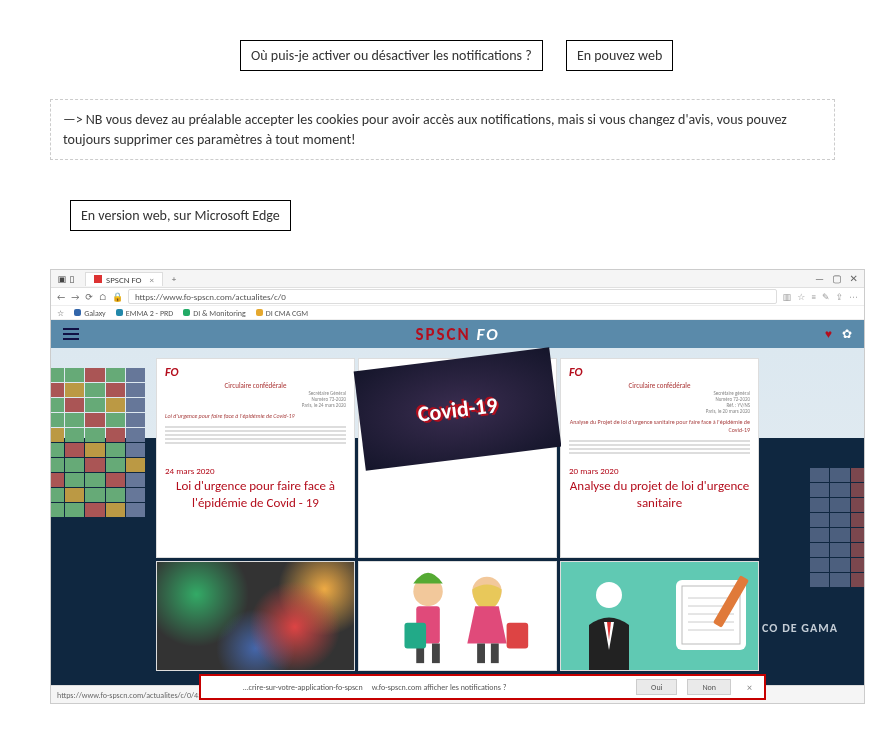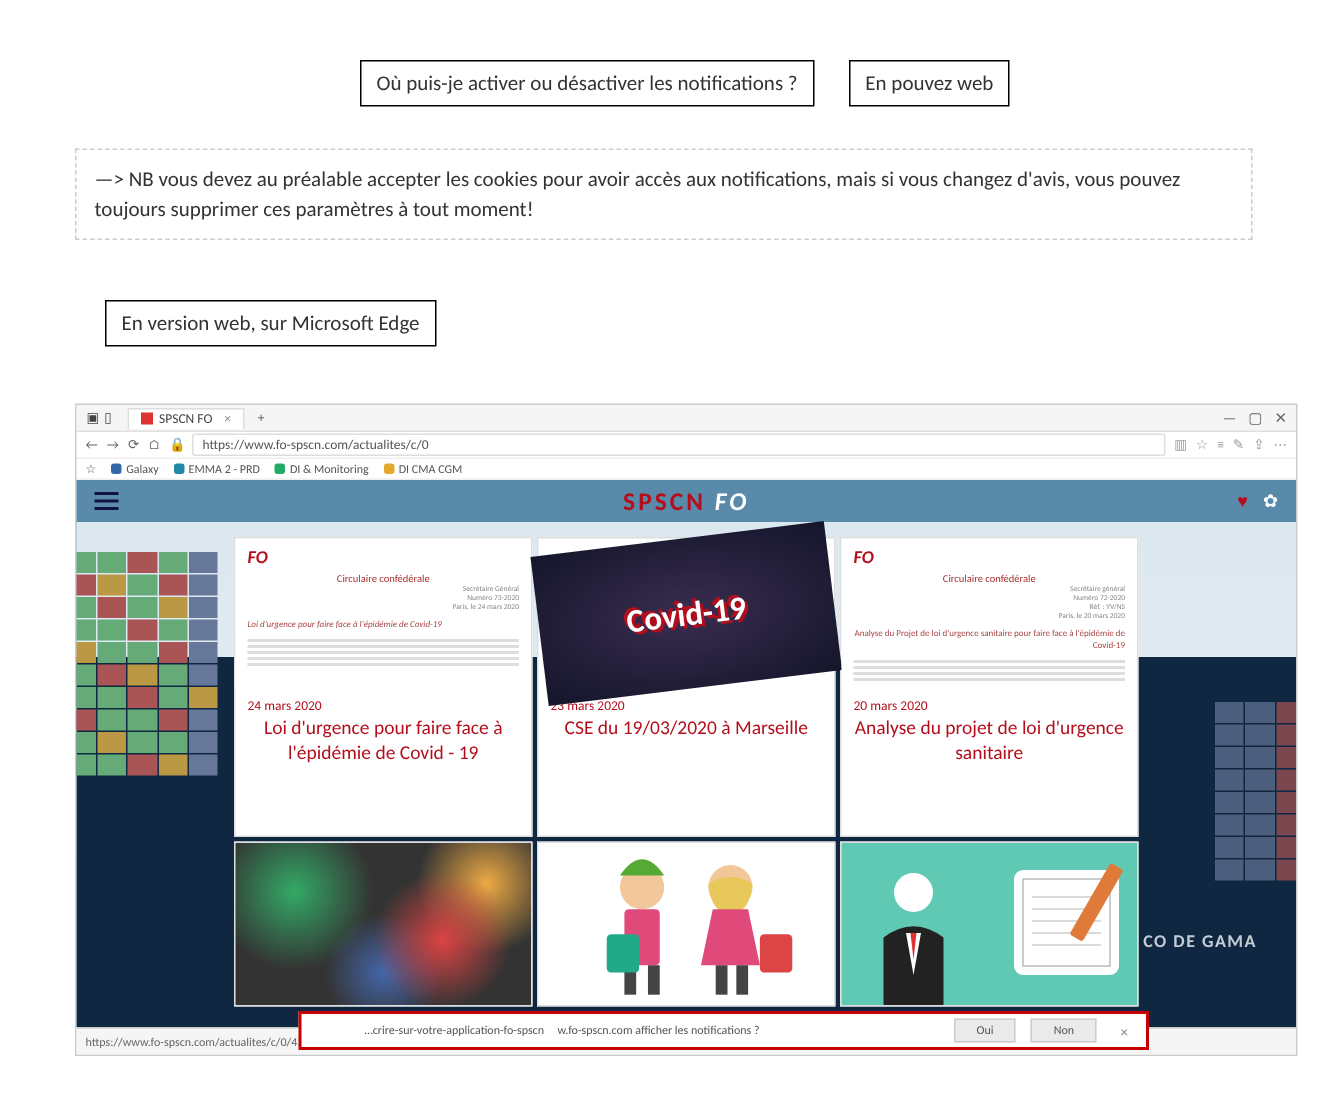--- a/index.html
+++ b/index.html
@@ -275,24 +275,20 @@
               </div>
           </div>
           <div class="meta">
             <div class="date">24 mars 2020</div>
             <div class="title">Loi d'urgence pour faire face à l'épidémie de Covid - 19</div>
           </div>
         </div>
 
         <div class="card">
           <div class="img covid">Covid-19</div>
-          <div class="meta">
-            <div class="date">23 mars 2020</div>
-            <div class="title">CSE du 19/03/2020 à Marseille</div>
-          </div>
         </div>
 
         <div class="card">
           <div class="doc">
             <span class="fo-logo">FO</span>
             <div class="doc-title">Circulaire confédérale</div>
             <div style="text-align:right; white-space:pre-line; font-size:5px;">Secrétaire général
 Numéro 72-2020
 Réf. : YV/NS
 Paris, le 20 mars 2020</div>

